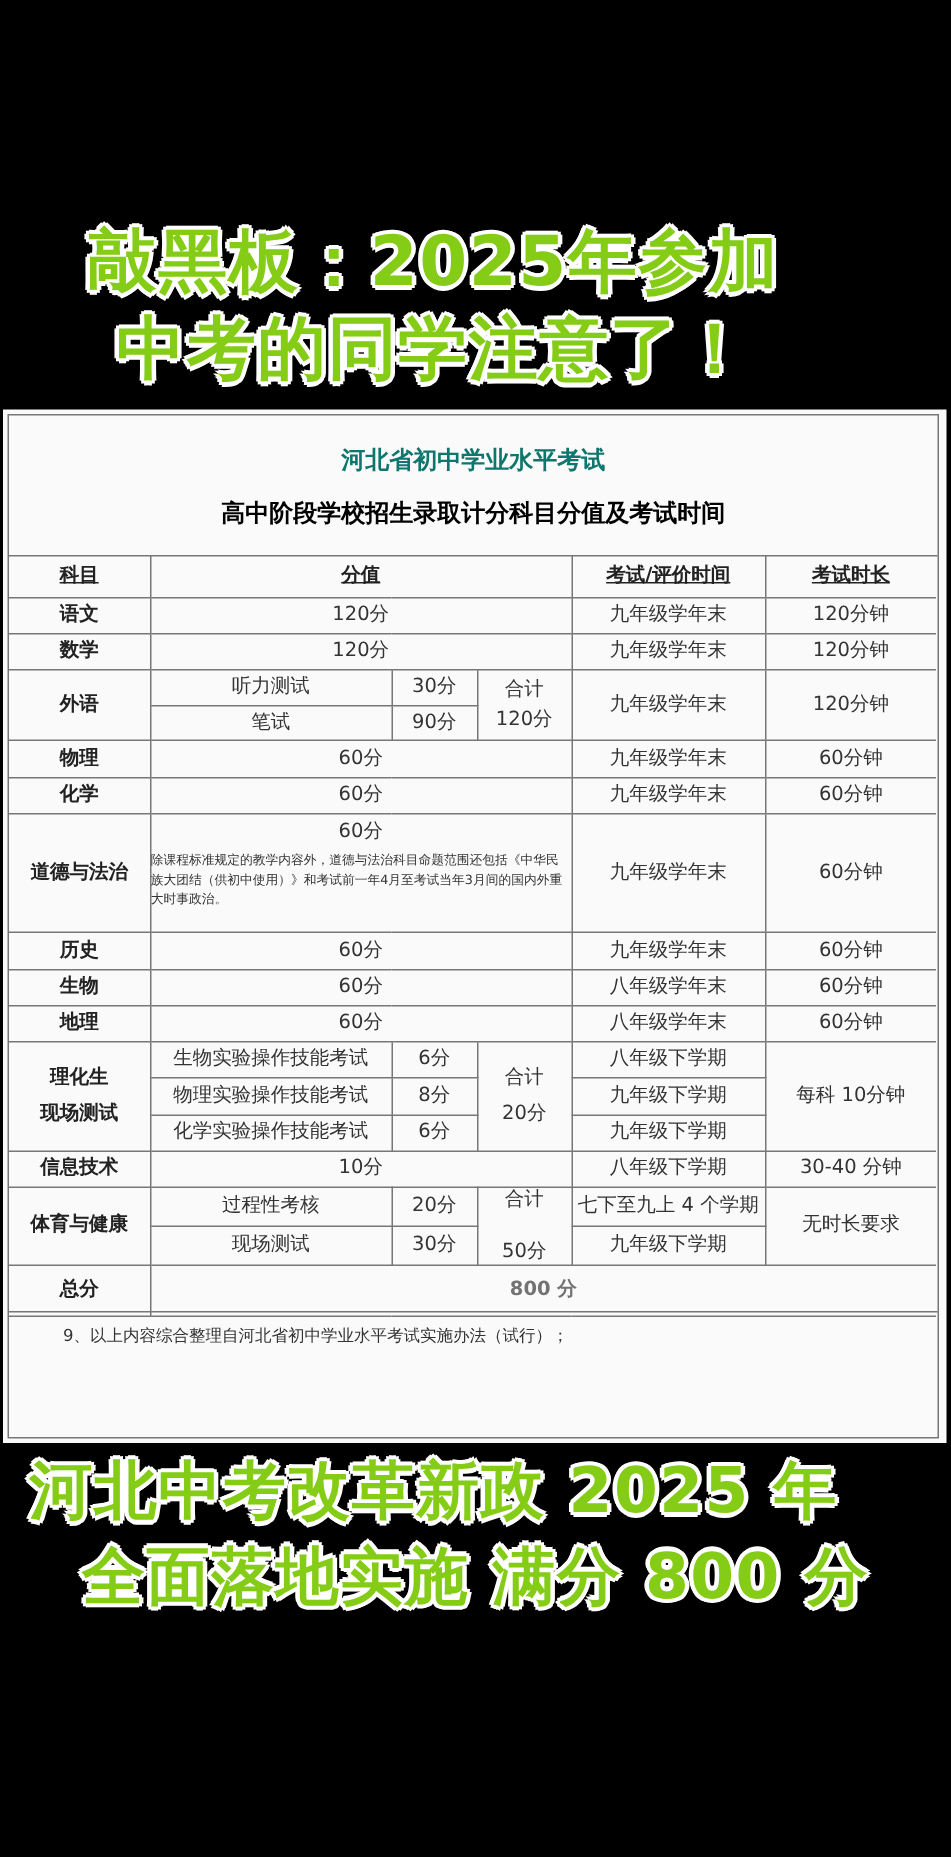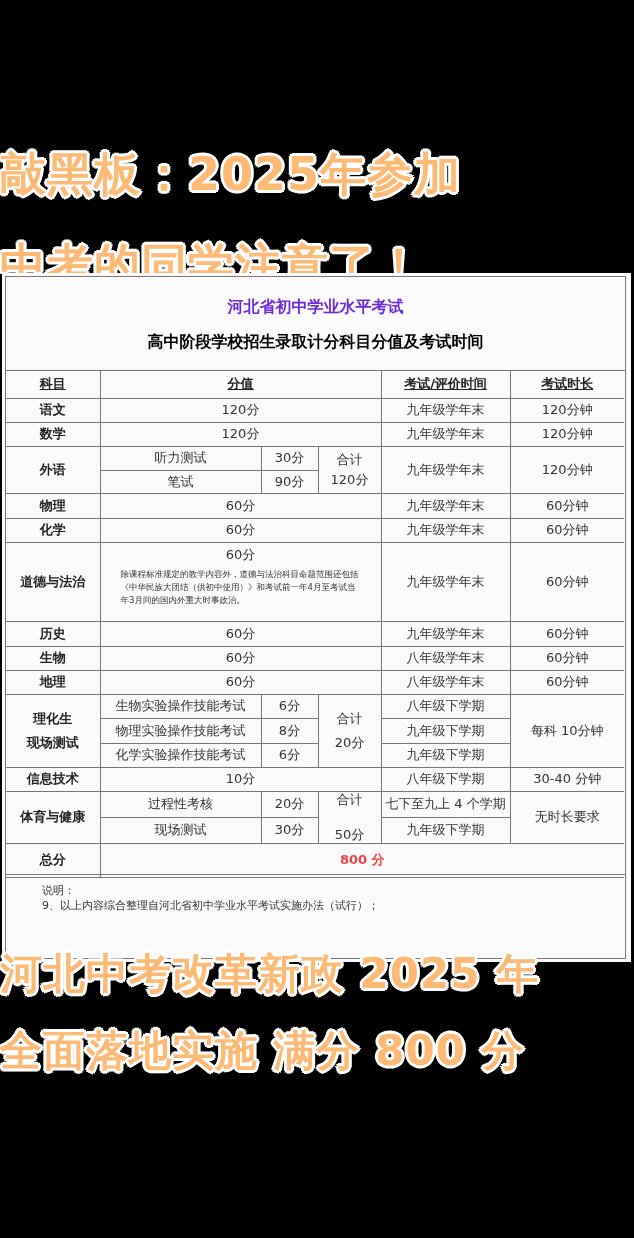--- a/index.html
+++ b/index.html
@@ -1,65 +1,65 @@
 <!DOCTYPE html>
 <html><head>
 <meta charset="utf-8">
 <style>
   html, body { margin: 0; padding: 0; }
   body {
     width: 634px; height: 1238px; background: #000; position: relative; overflow: hidden;
     font-family: "DejaVu Sans", "Liberation Sans", sans-serif;
   }
   .headline {
-    position: absolute; left: 0; width: 578px; text-align: left;
-    color: #fdba74; font-weight: bold; font-size: 46px; line-height: 56px;
+    position: absolute; left: 0; width: 578px; text-align: center;
+    color: #84cc16; font-weight: bold; font-size: 46px; line-height: 56px;
     letter-spacing: 1px;
     -webkit-text-stroke: 0;
     text-shadow:
       2px 0 #fff, -2px 0 #fff, 0 2px #fff, 0 -2px #fff,
       2px 2px #fff, -2px -2px #fff, 2px -2px #fff, -2px 2px #fff,
       3px 0 #fff, -3px 0 #fff, 0 3px #fff, 0 -3px #fff;
   }
   .h1 { top: 146px; }
-  .h2 { top: 204px; margin-top: 33px; }
-  .f1 { top: 946px; font-size: 42px; }
-  .f2 { top: 1023px; font-size: 42px; }
+  .h2 { top: 204px; }
+  .f1 { top: 966px; font-size: 42px; }
+  .f2 { top: 1023px; font-size: 42px; padding-left: 28px; }
 
   .panel {
     position: absolute; left: 2px; top: 273px; width: 629px; height: 689px;
     background: #fafafa;
   }
   .frame {
     position: absolute; left: 3px; top: 3px; width: 621px; height: 683px;
     border: 1.5px solid #777; box-sizing: border-box;
   }
   .title-area {
     position: absolute; left: 0; top: 0; width: 100%; height: 94px;
     border-bottom: 1.5px solid #777; box-sizing: border-box; text-align: center;
   }
-  .title1 { position: absolute; top: 20px; width: 100%; font-size: 16px; font-weight: bold; color: #6d28d9; }
+  .title1 { position: absolute; top: 20px; width: 100%; font-size: 16px; font-weight: bold; color: #0f766e; }
   .title2 { position: absolute; top: 55px; width: 100%; font-size: 16px; font-weight: bold; color: #000000; }
 
   table.grid {
     position: absolute; left: 0; top: 93px; width: 618px;
     border-collapse: collapse; table-layout: fixed;
     font-size: 13px; color: #333;
   }
   table.grid td {
     border: 1.5px solid #777; text-align: center; vertical-align: middle;
     padding: 0; line-height: 1.2;
   }
   table.grid tr:first-child td { border-top: none; }
   table.grid td:first-child { border-left: none; }
   table.grid td:last-child { border-right: none; }
   .subj { font-weight: bold; color: #222; }
   .hdr { font-weight: bold; color: #222; text-decoration: underline; }
-  .note-small { font-size: 8.5px; text-align: left; padding: 0 20px; line-height: 13px; color: #333; }
-  .bold800 { font-weight: bold; color: #ef4444; }
+  .note-small { font-size: 8.5px; text-align: left; padding: 0 0; line-height: 13px; color: #333; }
+  .bold800 { font-weight: bold; color: #737373; }
 
   .notes {
     position: absolute; left: 0; top: 597px; width: 100%;
     border-top: 1.5px solid #777; box-sizing: border-box;
     padding: 8px 0 0 36px; font-size: 11px; color: #333; line-height: 15px;
   }
   .notes div { white-space: nowrap; }
   .indent { padding-left: 22px; }
 </style>
 </head>
@@ -218,20 +218,19 @@
       </tr>
 
       <tr style="height:34px">
         <td class="subj">总分</td>
         <td colspan="5" class="bold800">800 分</td>
       </tr>
     </tbody>
       </table>
 
     <div class="notes">
-      <div>说明：</div>
       <div>9、以上内容综合整理自河北省初中学业水平考试实施办法（试行）；</div>
     </div>
   </div>
 </div>
 
 <div class="headline f1">河北中考改革新政 2025 年</div>
 <div class="headline f2">全面落地实施 满分 800 分</div>
 
 </body></html>

